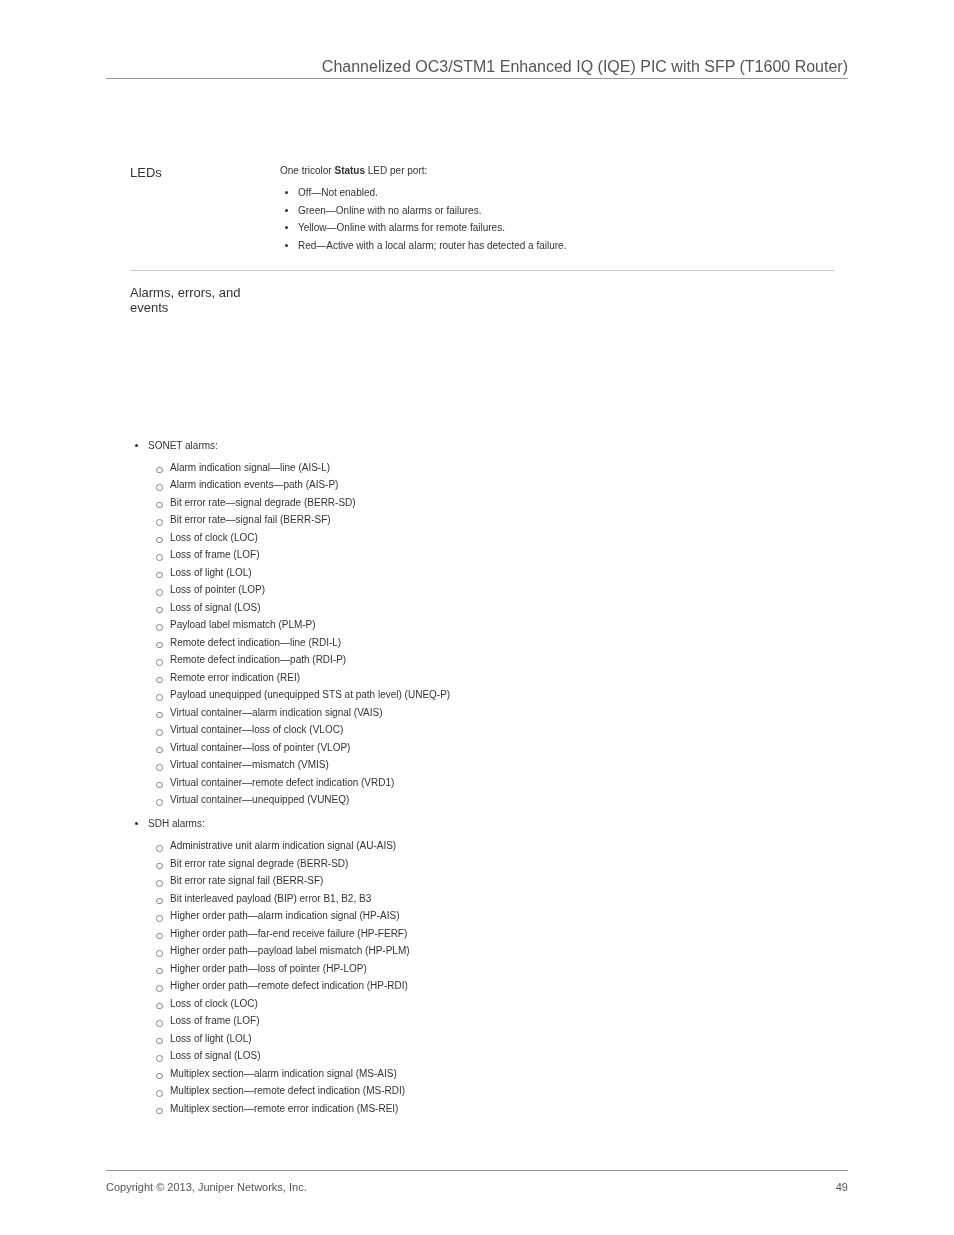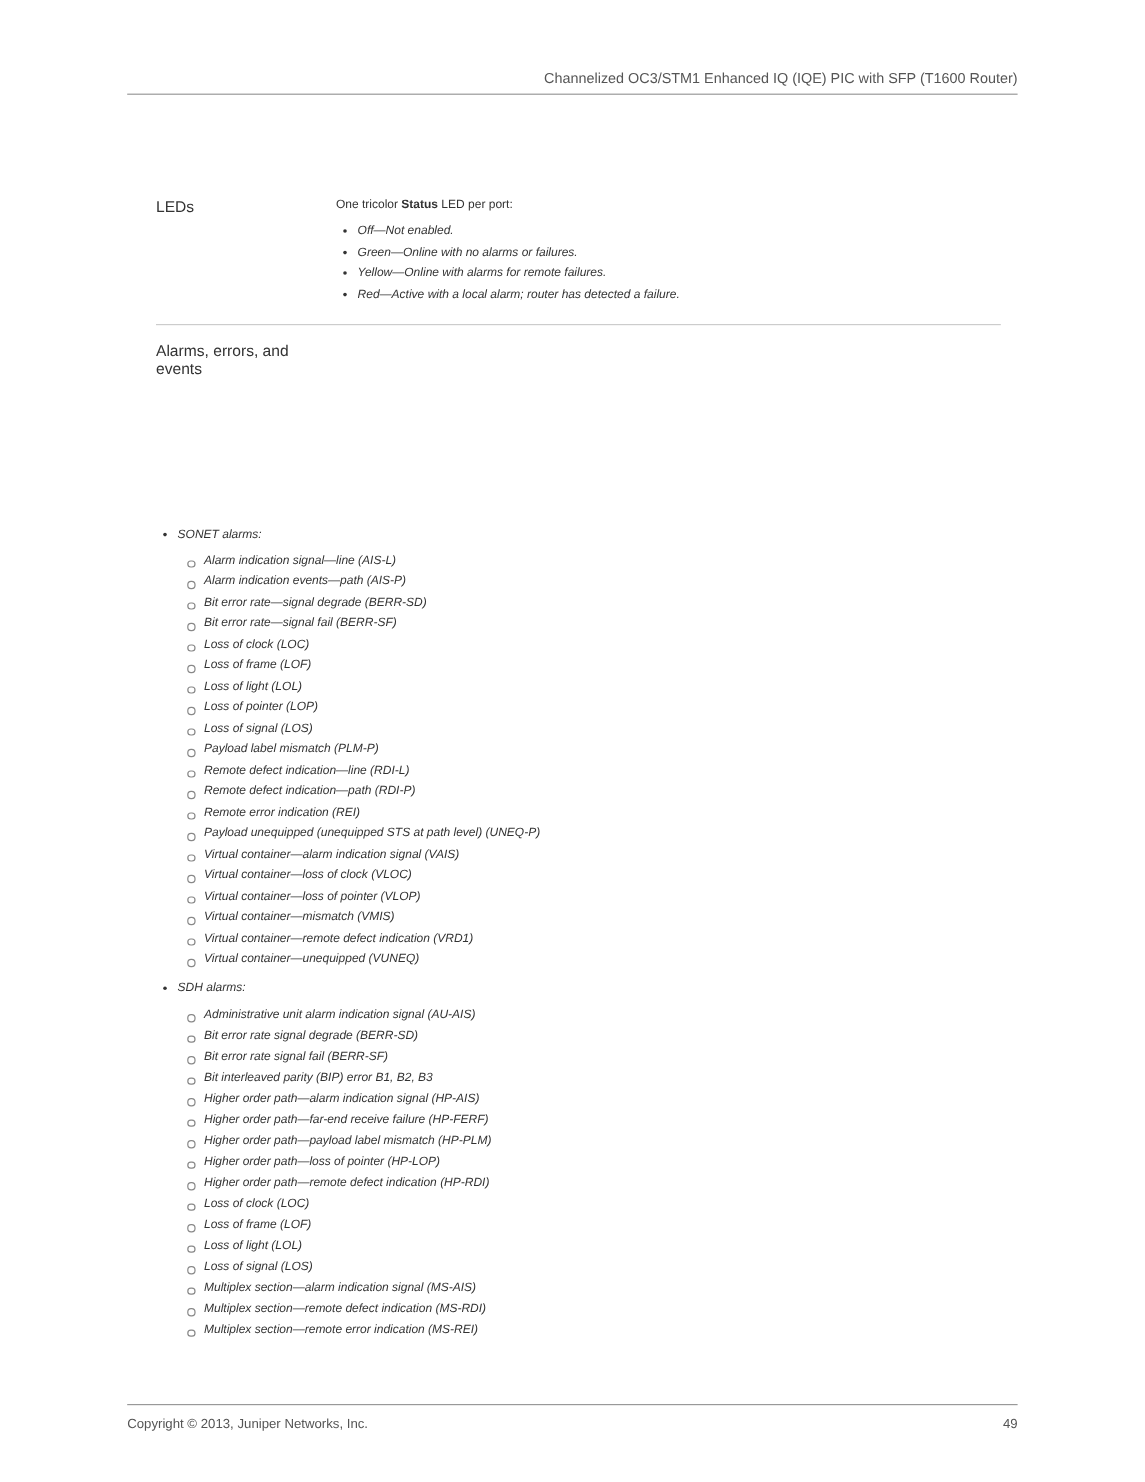--- a/index.html
+++ b/index.html
@@ -9,21 +9,21 @@
     height: 1235px;
     font-family: Arial, Helvetica, sans-serif;
     color: #333;
     position: relative;
     background: #fff;
   }
   .page-header {
     position: absolute;
     top: 58px;
     right: 106px;
-    font-size: 12px;
+    font-size: 16px;
     color: #555;
   }
   .header-rule {
     position: absolute;
     top: 78px;
     left: 106px;
     right: 106px;
     border-top: 1px solid #999;
   }
   .content {
@@ -52,21 +52,20 @@
     font-size: 10px;
   }
   .value-col p {
     margin: 0 0 10px 0;
   }
   .bold { font-weight: bold; }
   ul.dot {
     list-style-type: disc;
     margin: 4px 0 0 0;
     padding-left: 18px;
-    font-style: italic;
   }
   ul.dot > li {
     margin: 3.5px 0;
     line-height: 1.4;
   }
   ul.circle {
     list-style: none;
     margin: 8px 0 0 0;
     padding-left: 22px;
   }
@@ -156,21 +155,21 @@
             <li>Virtual container—remote defect indication (VRD1)</li>
             <li>Virtual container—unequipped (VUNEQ)</li>
           </ul>
         </li>
         <li style="margin-top:10px;">
           <span>SDH alarms:</span>
           <ul class="circle">
             <li>Administrative unit alarm indication signal (AU-AIS)</li>
             <li>Bit error rate signal degrade (BERR-SD)</li>
             <li>Bit error rate signal fail (BERR-SF)</li>
-            <li>Bit interleaved parity (BIP) error B1, B2, B3</li>
+            <li>Bit interleaved payload (BIP) error B1, B2, B3</li>
             <li>Higher order path—alarm indication signal (HP-AIS)</li>
             <li>Higher order path—far-end receive failure (HP-FERF)</li>
             <li>Higher order path—payload label mismatch (HP-PLM)</li>
             <li>Higher order path—loss of pointer (HP-LOP)</li>
             <li>Higher order path—remote defect indication (HP-RDI)</li>
             <li>Loss of clock (LOC)</li>
             <li>Loss of frame (LOF)</li>
             <li>Loss of light (LOL)</li>
             <li>Loss of signal (LOS)</li>
             <li>Multiplex section—alarm indication signal (MS-AIS)</li>

